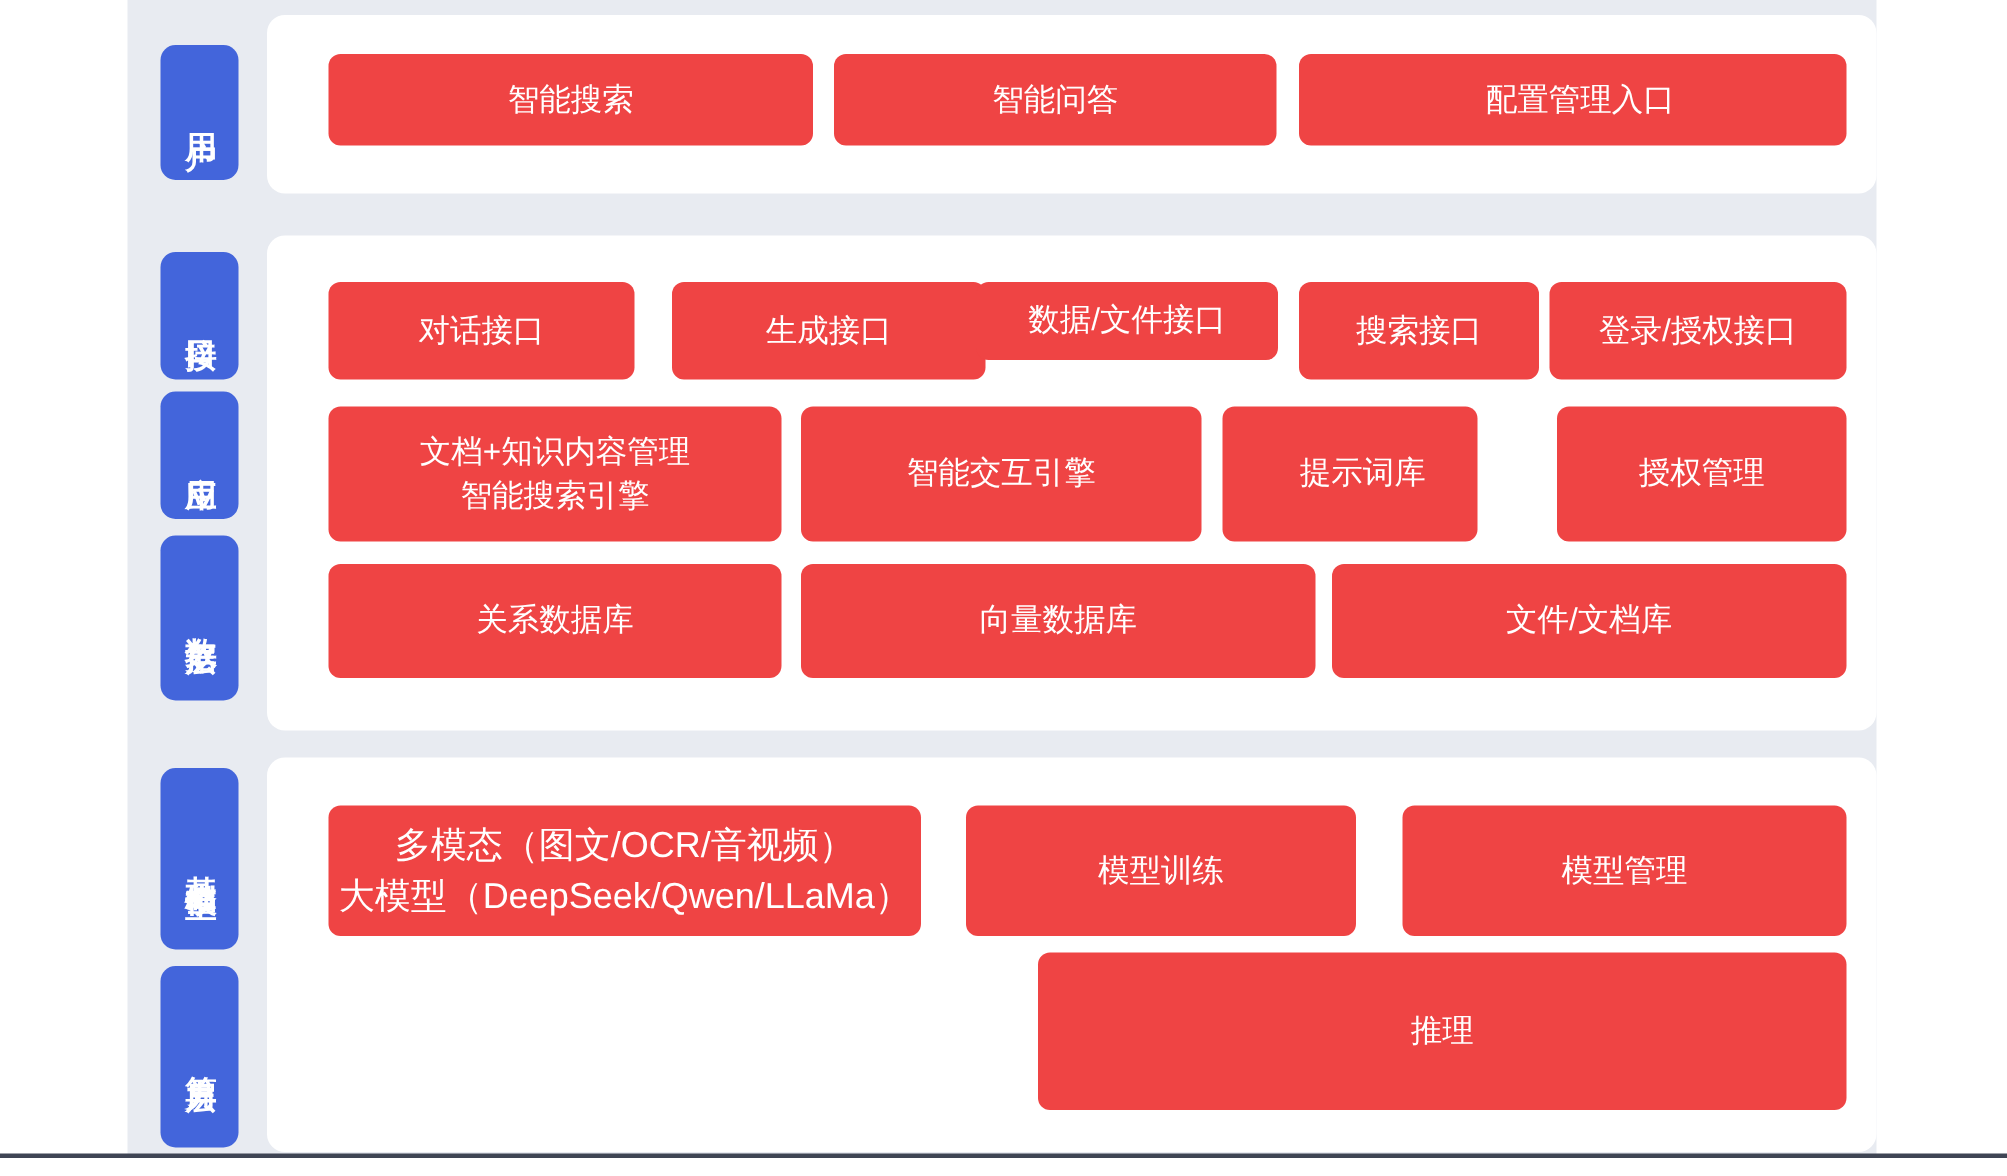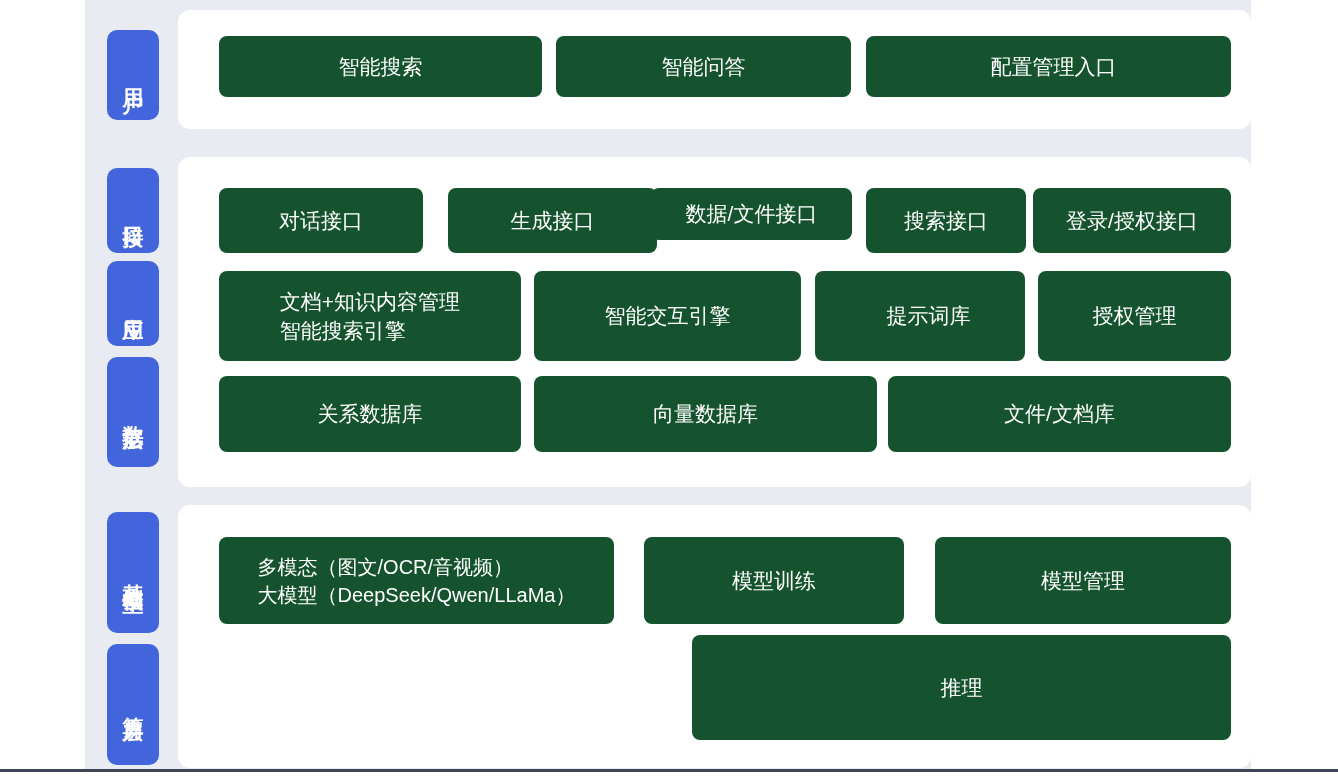--- a/index.html
+++ b/index.html
@@ -37,36 +37,36 @@
     text-orientation:upright;
     display:flex;
     align-items:center;
     justify-content:center;
     font-size:21px;
     font-weight:700;
     letter-spacing:3px;
   }
   .blk{
     position:absolute;
-    background:#14532d;
+    background:#ef4444;
     border-radius:8px;
     color:#ffffff;
     display:flex;
     align-items:center;
     justify-content:center;
-    text-align:left;
+    text-align:center;
     font-size:21px;
     font-weight:500;
     line-height:1.4;
     white-space:pre-line;
     padding:0 6px;
     box-sizing:border-box;
   }
   .blk.big{
-    font-size:20px;
+    font-size:24px;
   }
   .baseline{
     position:absolute;
     left:0; top:769px;
     width:1338px; height:3px;
     background:#3f4554;
   }
 </style>
 </head>
 <body>
@@ -89,21 +89,21 @@
 
   <div class="blk" style="left:219px;top:188px;width:204px;height:65px;">对话接口</div>
   <div class="blk" style="left:448px;top:188px;width:209px;height:65px;">生成接口</div>
   <div class="blk" style="left:651px;top:188px;width:201px;height:52px;">数据/文件接口</div>
   <div class="blk" style="left:866px;top:188px;width:160px;height:65px;">搜索接口</div>
   <div class="blk" style="left:1033px;top:188px;width:198px;height:65px;">登录/授权接口</div>
 
   <div class="blk" style="left:219px;top:271px;width:302px;height:90px;">文档+知识内容管理
 智能搜索引擎</div>
   <div class="blk" style="left:534px;top:271px;width:267px;height:90px;">智能交互引擎</div>
-  <div class="blk" style="left:815px;top:271px;width:210px;height:90px;padding-left:23px;">提示词库</div>
+  <div class="blk" style="left:815px;top:271px;width:170px;height:90px;padding-left:23px;">提示词库</div>
   <div class="blk" style="left:1038px;top:271px;width:193px;height:90px;">授权管理</div>
 
   <div class="blk" style="left:219px;top:376px;width:302px;height:76px;">关系数据库</div>
   <div class="blk" style="left:534px;top:376px;width:343px;height:76px;">向量数据库</div>
   <div class="blk" style="left:888px;top:376px;width:343px;height:76px;">文件/文档库</div>
 
   <div class="panel" style="top:505px;height:263px;"></div>
   <div class="vlabel" style="left:107px;top:512px;height:121px;">基础模型</div>
   <div class="vlabel" style="left:107px;top:644px;height:121px;">算力层</div>
 

